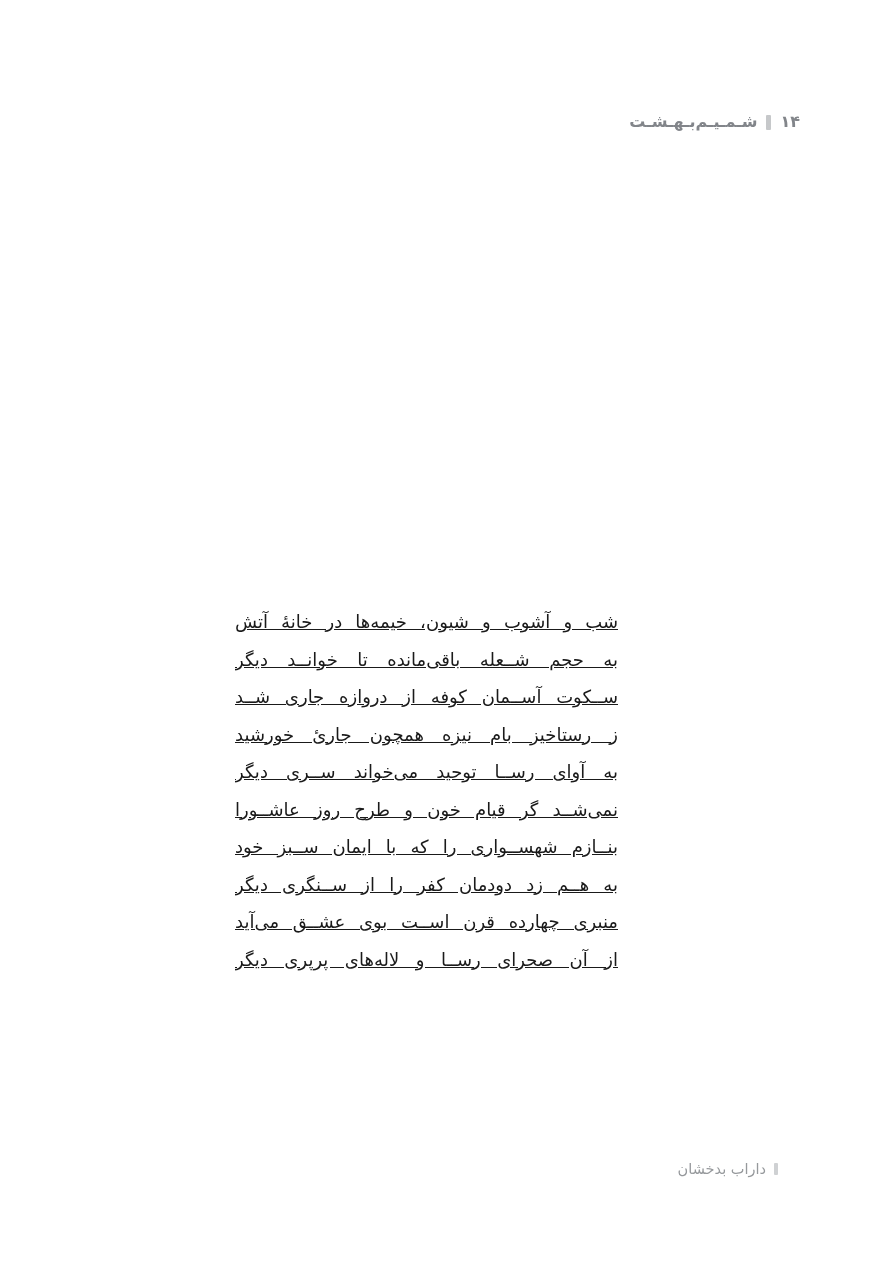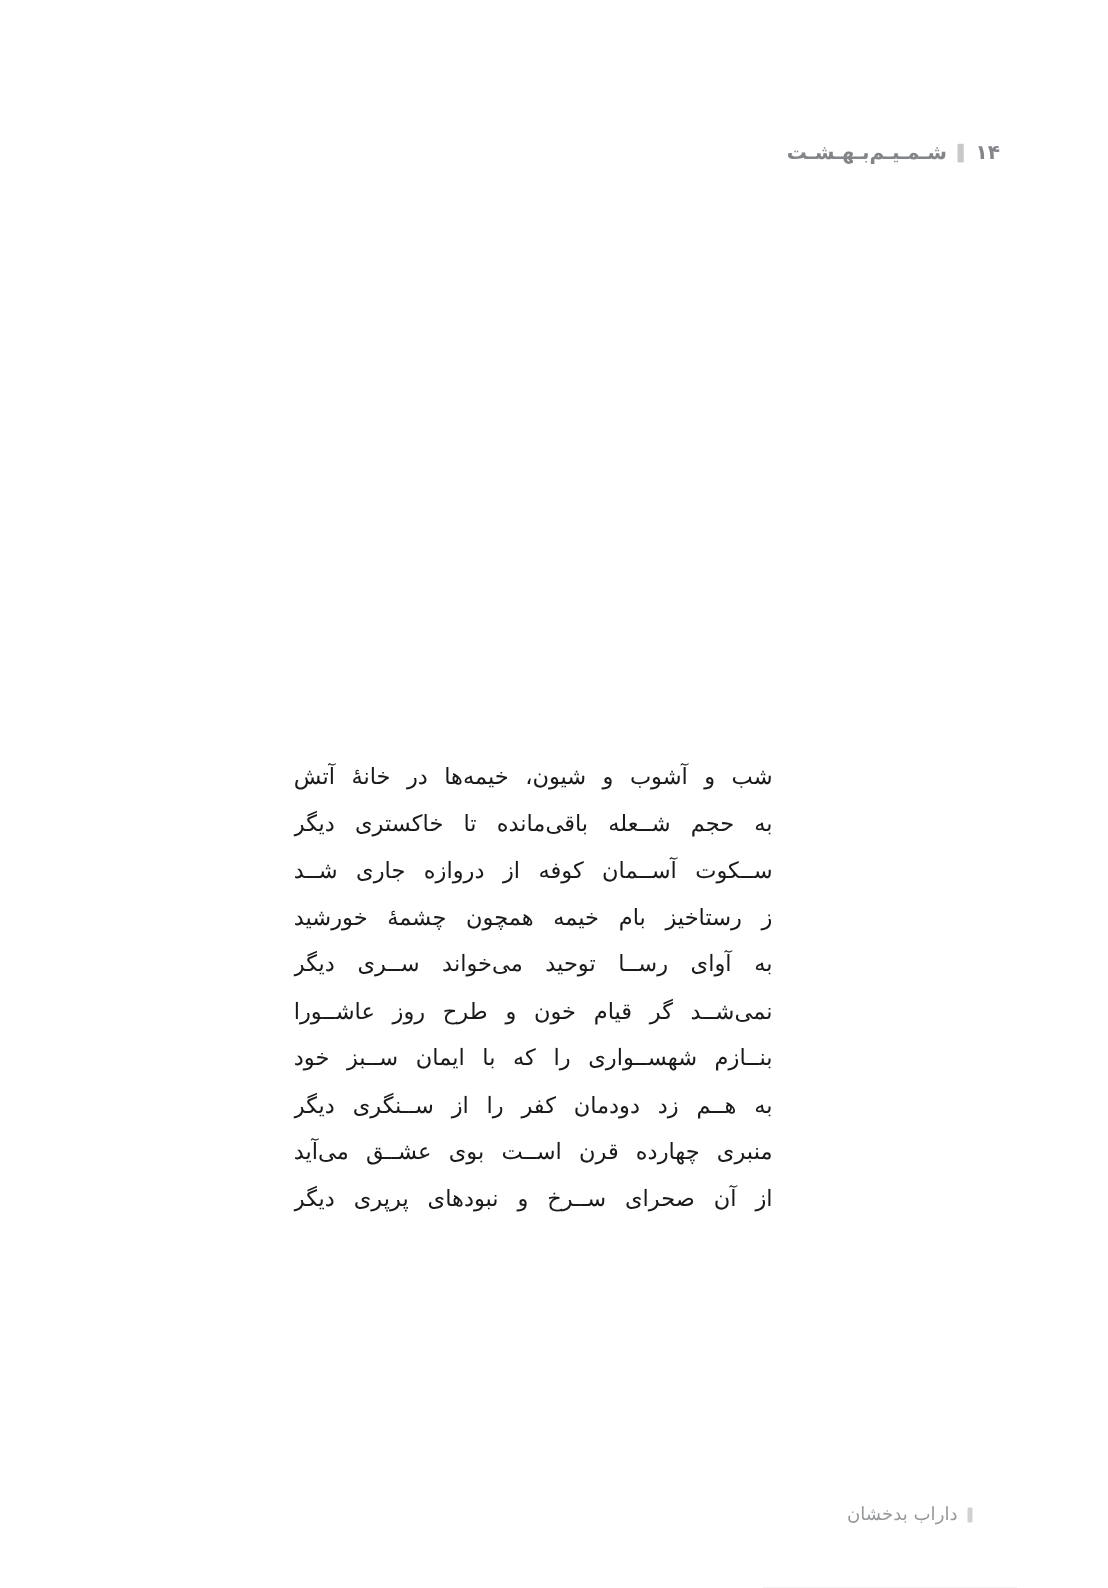--- a/index.html
+++ b/index.html
@@ -49,64 +49,64 @@
     color: #1a1a1a;
     font-size: 18px;
     line-height: 37.5px;
   }
   .poem-line {
     text-align: justify;
     text-align-last: justify;
     white-space: normal;
     overflow: hidden;
     height: 37.5px;
+    text-decoration: underline;
   }
   
   .running-footer {
     position: absolute;
     top: 1158px;
     right: 108px;
     display: inline-flex;
     align-items: center;
     gap: 8px;
     direction: rtl;
     color: #96999c;
     font-size: 14.5px;
     line-height: 22px;
     white-space: nowrap;
-    margin-top: 43px;
   }
   .running-footer .sep-bar {
     width: 4px;
     height: 12px;
     background: #cfd1d3;
   }
 </style>
 </head>
 <body>
 
 <div class="page">
 
   <div class="running-header">
     <span>۱۴</span>
     <span class="sep-bar"></span>
     <span>شـمـیـم‌بـهـشـت</span>
   </div>
 
   <div class="poem">
     <div class="poem-line">شب و آشوب و شیون، خیمه‌ها در خانهٔ آتش</div>
-    <div class="poem-line">به حجم شــعله باقی‌مانده تا خاکستری دیگر</div>
+    <div class="poem-line">به حجم شــعله باقی‌مانده تا خوانــد دیگر</div>
     <div class="poem-line">ســکوت آســمان کوفه از دروازه جاری شــد</div>
-    <div class="poem-line">ز رستاخیز بام خیمه همچون چشمهٔ خورشید</div>
+    <div class="poem-line">ز رستاخیز بام نیزه همچون جاریٔ خورشید</div>
     <div class="poem-line">به آوای رســا توحید می‌خواند ســری دیگر</div>
     <div class="poem-line">نمی‌شــد گر قیام خون و طرح روز عاشــورا</div>
     <div class="poem-line">بنــازم شهســواری را که با ایمان ســبز خود</div>
     <div class="poem-line">به هــم زد دودمان کفر را از ســنگری دیگر</div>
     <div class="poem-line">منبری چهارده قرن اســت بوی عشــق می‌آید</div>
-    <div class="poem-line">از آن صحرای ســرخ و نبود‌های پرپری دیگر</div>
+    <div class="poem-line">از آن صحرای رســا و لاله‌های پرپری دیگر</div>
   </div>
 
   <div class="running-footer">
     <span class="sep-bar"></span>
     <span>داراب بدخشان</span>
   </div>
 
 </div>
 
 </body></html>

